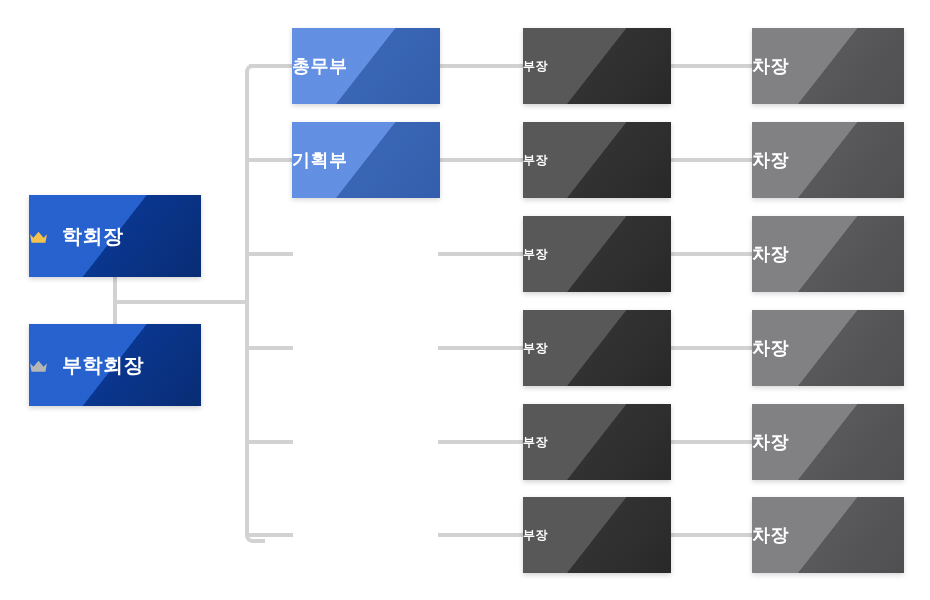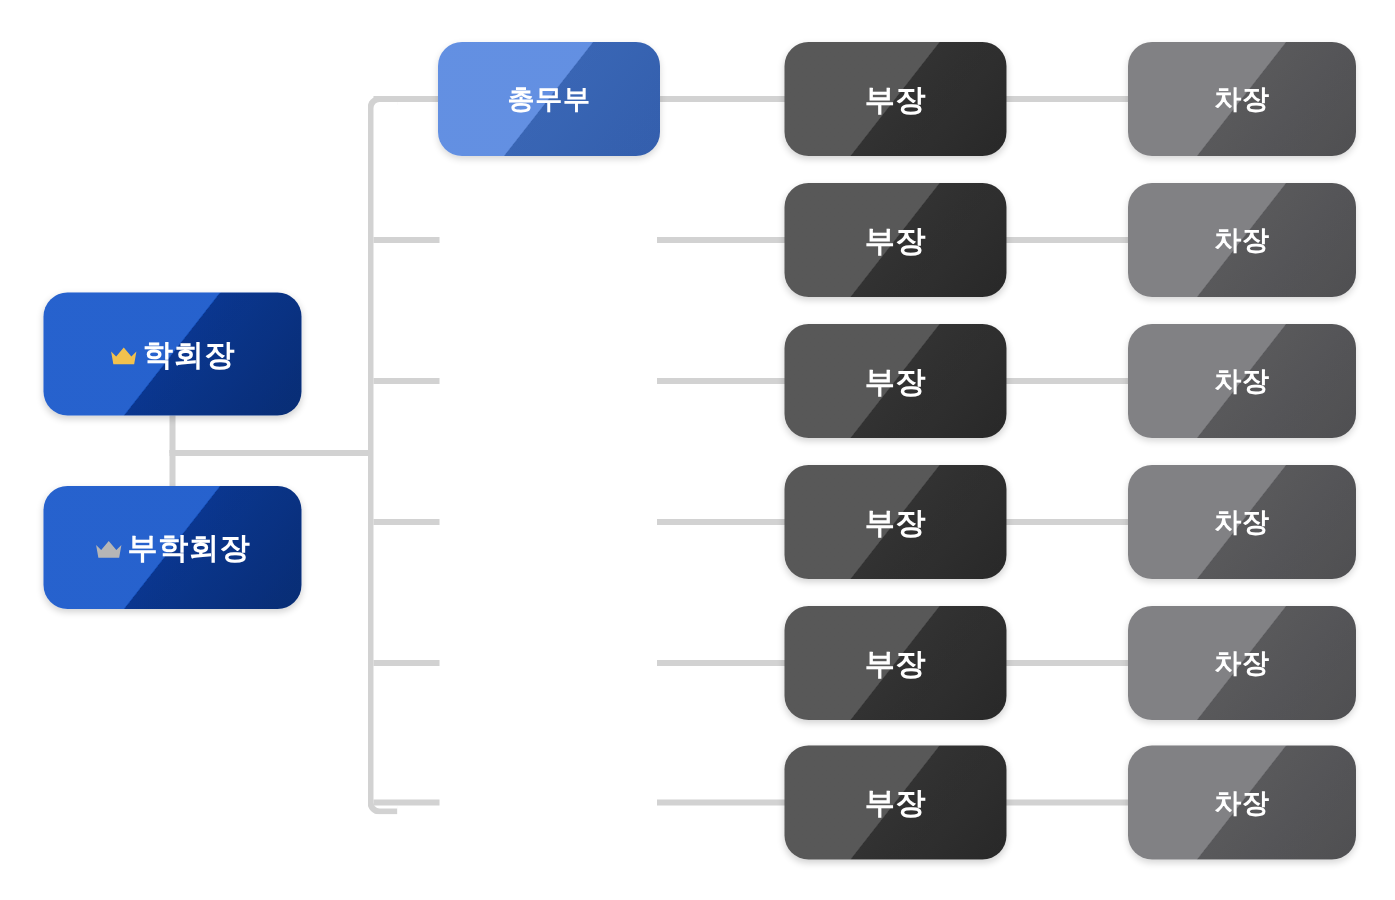--- a/index.html
+++ b/index.html
@@ -36,22 +36,21 @@
     border-bottom: 4px solid #d2d2d2;
     border-top-left-radius: 8px;
     border-bottom-left-radius: 8px;
   }
 
   
   .node {
     position: absolute;
     display: flex;
     align-items: center;
-    justify-content: center;
-    border-radius: 16px;
+    border-radius: 0;
     box-sizing: border-box;
     color: #ffffff;
     font-weight: bold;
     letter-spacing: 0.5px;
     user-select: none;
     overflow: hidden;
   }
   .node .label {
     position: relative;
     z-index: 2;
@@ -77,39 +76,39 @@
   .node-leader {
     width: 172px;
     height: 82px;
     background: linear-gradient(128deg, #0e50c8 0%, #0e50c8 50%, #0c3fa6 50%, #093487 100%);
     box-shadow: 0 2px 5px rgba(0,0,0,0.18);
     font-size: 20px;
   }
   .node-leader .label {
     display: inline-flex;
     align-items: center;
-    gap: 3px;
+    gap: 14px;
   }
 
   
   .node-dept {
     width: 148px;
     height: 76px;
     background: linear-gradient(128deg, #5183df 0%, #5183df 50%, #4276d2 50%, #3c6ec9 100%);
     box-shadow: 0 2px 5px rgba(0,0,0,0.16);
     font-size: 18px;
   }
 
   
   .node-manager {
     width: 148px;
     height: 76px;
     background: linear-gradient(128deg, #454545 0%, #454545 50%, #3a3a3a 50%, #2f2f2f 100%);
     box-shadow: 0 2px 5px rgba(0,0,0,0.18);
-    font-size: 20px;
+    font-size: 12px;
   }
 
   
   .node-deputy {
     width: 152px;
     height: 76px;
     background: linear-gradient(128deg, #737376 0%, #737376 50%, #67676a 50%, #5c5c5f 100%);
     box-shadow: 0 2px 5px rgba(0,0,0,0.16);
     font-size: 18px;
   }
@@ -184,20 +183,23 @@
   <div class="node node-dept" style="left:292px; top:28px;">
     <span class="label">총무부</span>
   </div>
   <div class="node node-manager" style="left:523px; top:28px;">
     <span class="label">부장</span>
   </div>
   <div class="node node-deputy" style="left:752px; top:28px;">
     <span class="label">차장</span>
   </div>
 
+  <div class="node node-dept" style="left:292px; top:122px;">
+    <span class="label">기획부</span>
+  </div>
   <div class="node node-manager" style="left:523px; top:122px;">
     <span class="label">부장</span>
   </div>
   <div class="node node-deputy" style="left:752px; top:122px;">
     <span class="label">차장</span>
   </div>
 
   <div class="node node-manager" style="left:523px; top:216px;">
     <span class="label">부장</span>
   </div>

